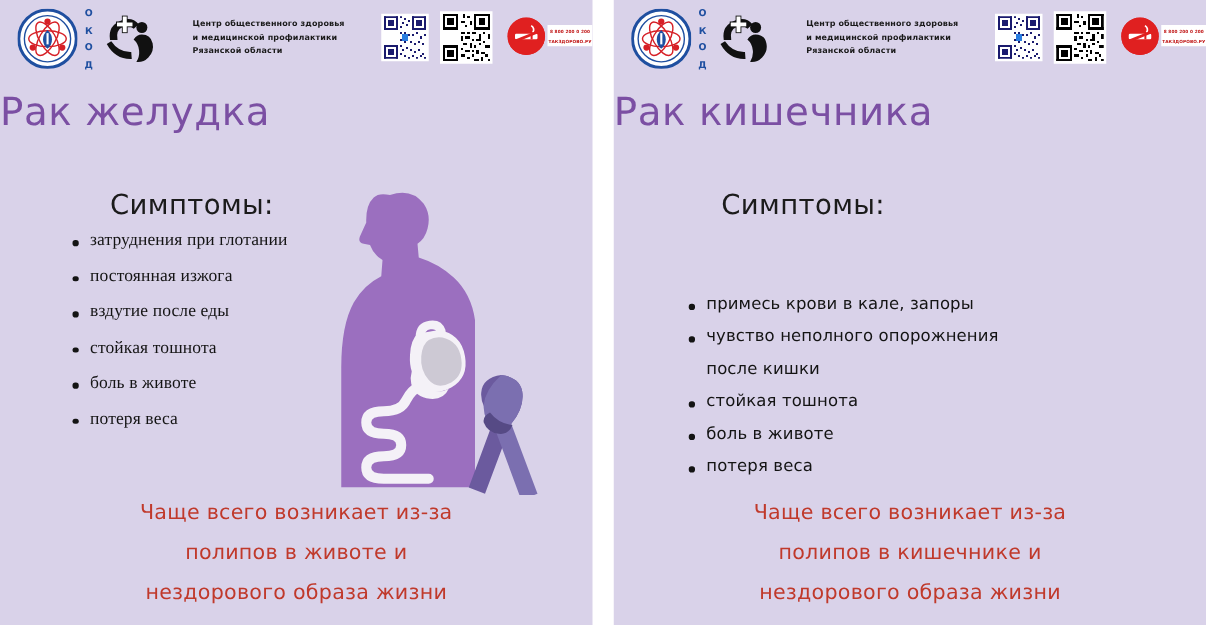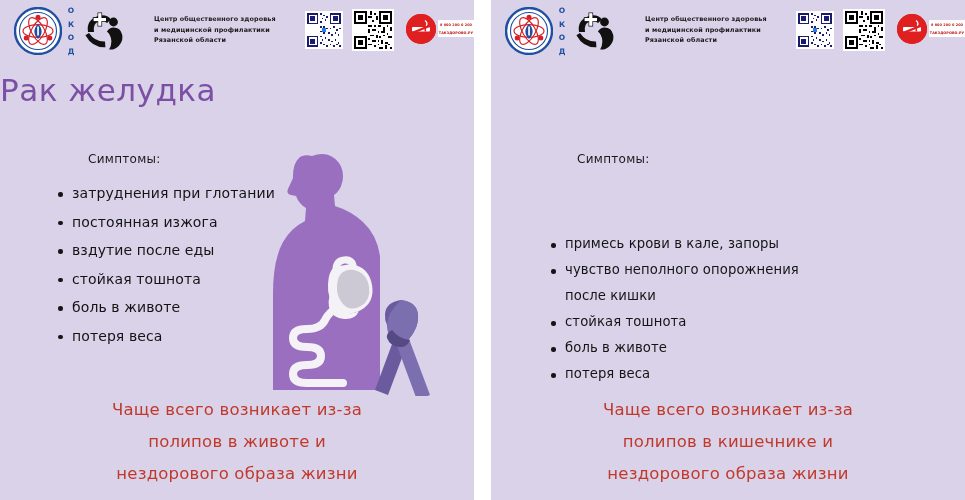--- a/index.html
+++ b/index.html
@@ -76,39 +76,39 @@
     font-size:31px;
     color:#7b4fa3;
     letter-spacing:.5px;
     font-weight:400;
   }
   .poster.left .title{padding-left:0;}
 
   
   .symp-head{
     position:absolute;top:152px;
-    font-size:12px;color:#1b1b1b;letter-spacing:.3px;
+    font-size:22px;color:#1b1b1b;letter-spacing:.3px;
   }
   .poster.left .symp-head{left:88px;}
   .poster.right .symp-head{left:86px;}
 
   .symp-list{
     position:absolute;
     margin:0;padding:0;list-style:none;
   }
   .poster.left .symp-list{left:58px;top:185px;width:270px;}
   .poster.right .symp-list{left:60px;top:188px;width:290px;margin-top:48px;}
 
   .symp-list li{
     position:relative;
     padding-left:14px;
     color:#141414;
     letter-spacing:.1px;
   }
-  .poster.left .symp-list li{font-size:14px;margin-bottom:12.5px;}
+  .poster.left .symp-list li{font-size:14px;margin-bottom:12.5px;font-family:Liberation Serif, serif;}
   .poster.right .symp-list li{font-size:13.2px;margin-bottom:11px;}
   .symp-list li::before{
     content:"";
     position:absolute;left:0;top:7px;
     width:4.5px;height:4.5px;border-radius:50%;
     background:#141414;
   }
   .symp-list li.cont{padding-left:14px;}
   .symp-list li.cont::before{display:none;}
 
@@ -512,20 +512,21 @@
             <rect x="3.2" y="14.2" width="23.6" height="2.2" fill="#e02020" transform="rotate(-22 15 15)"></rect>
           </svg>
         </div>
         <div class="nosmoke-strip">
           <span>8 800 200 0 200</span>
           <span>ТАКЗДОРОВО.РУ</span>
         </div>
       </div>
     </div>
 
+    <div class="title">Рак кишечника</div>
 
     <div class="symp-head">Симптомы:</div>
 
     <ul class="symp-list">
       <li>примесь крови в кале, запоры</li>
       <li>чувство неполного опорожнения</li>
       <li class="cont">после кишки</li>
       <li>стойкая тошнота</li>
       <li>боль в животе</li>
       <li>потеря веса</li>

